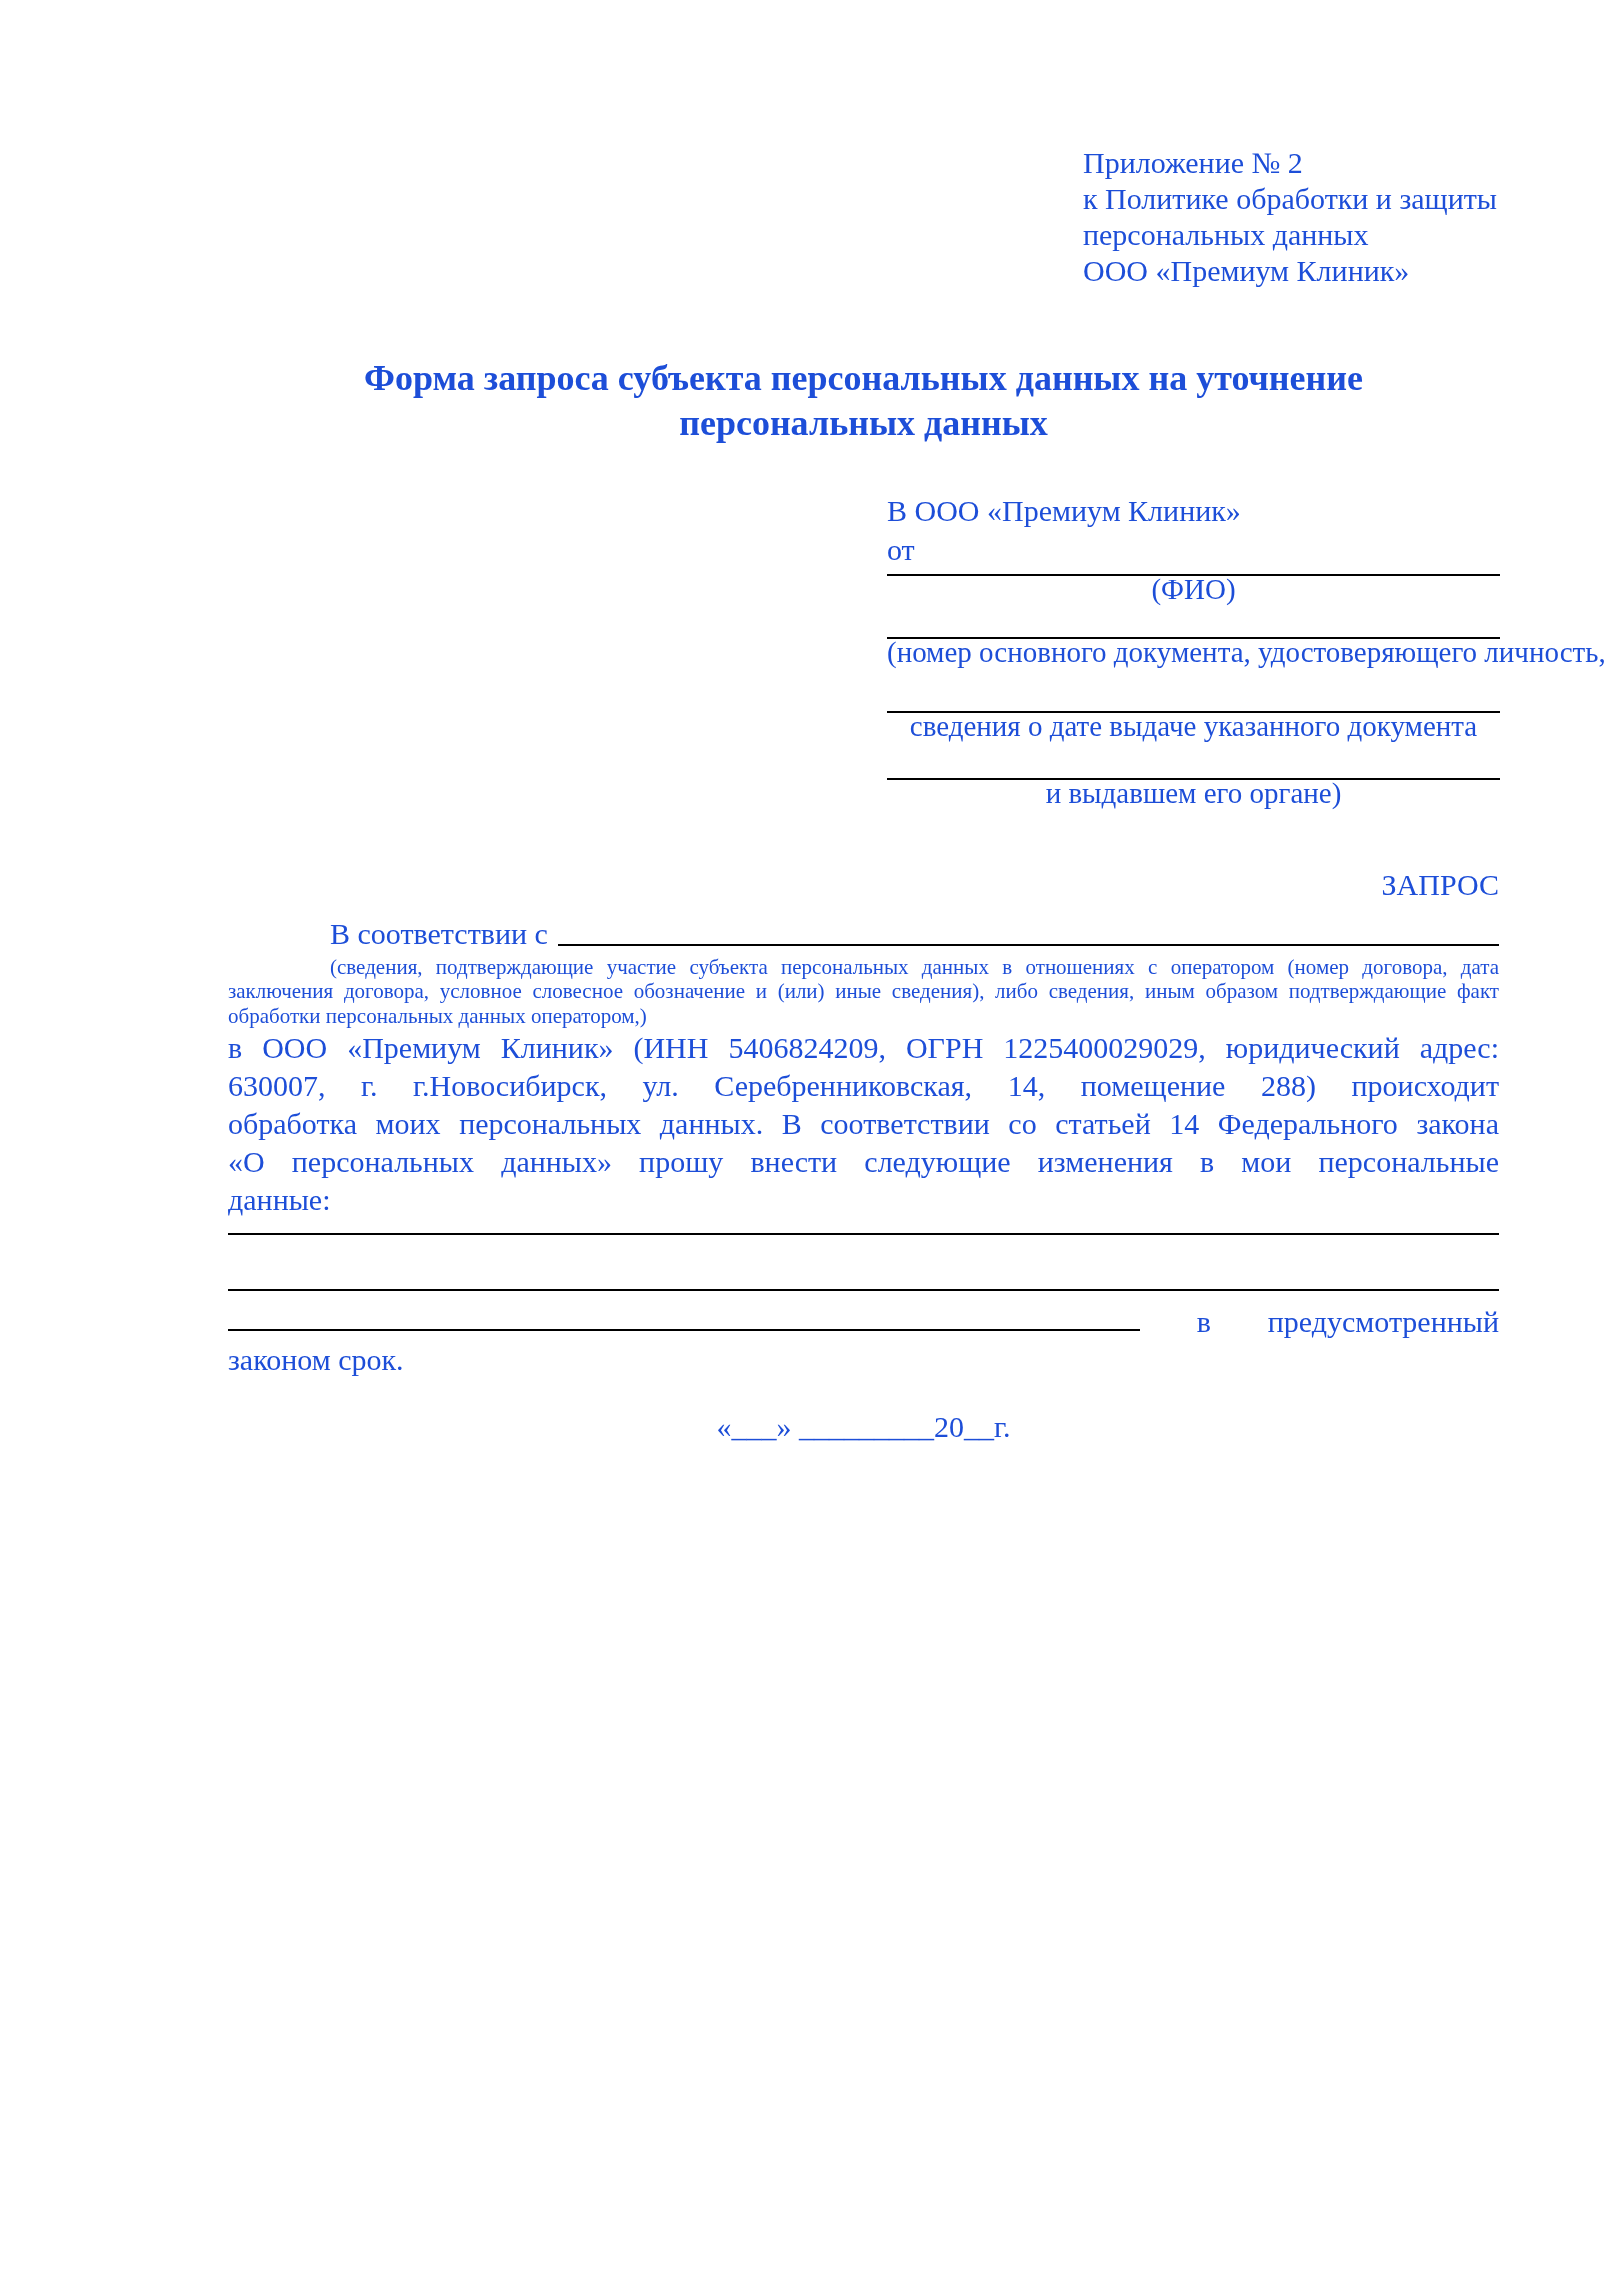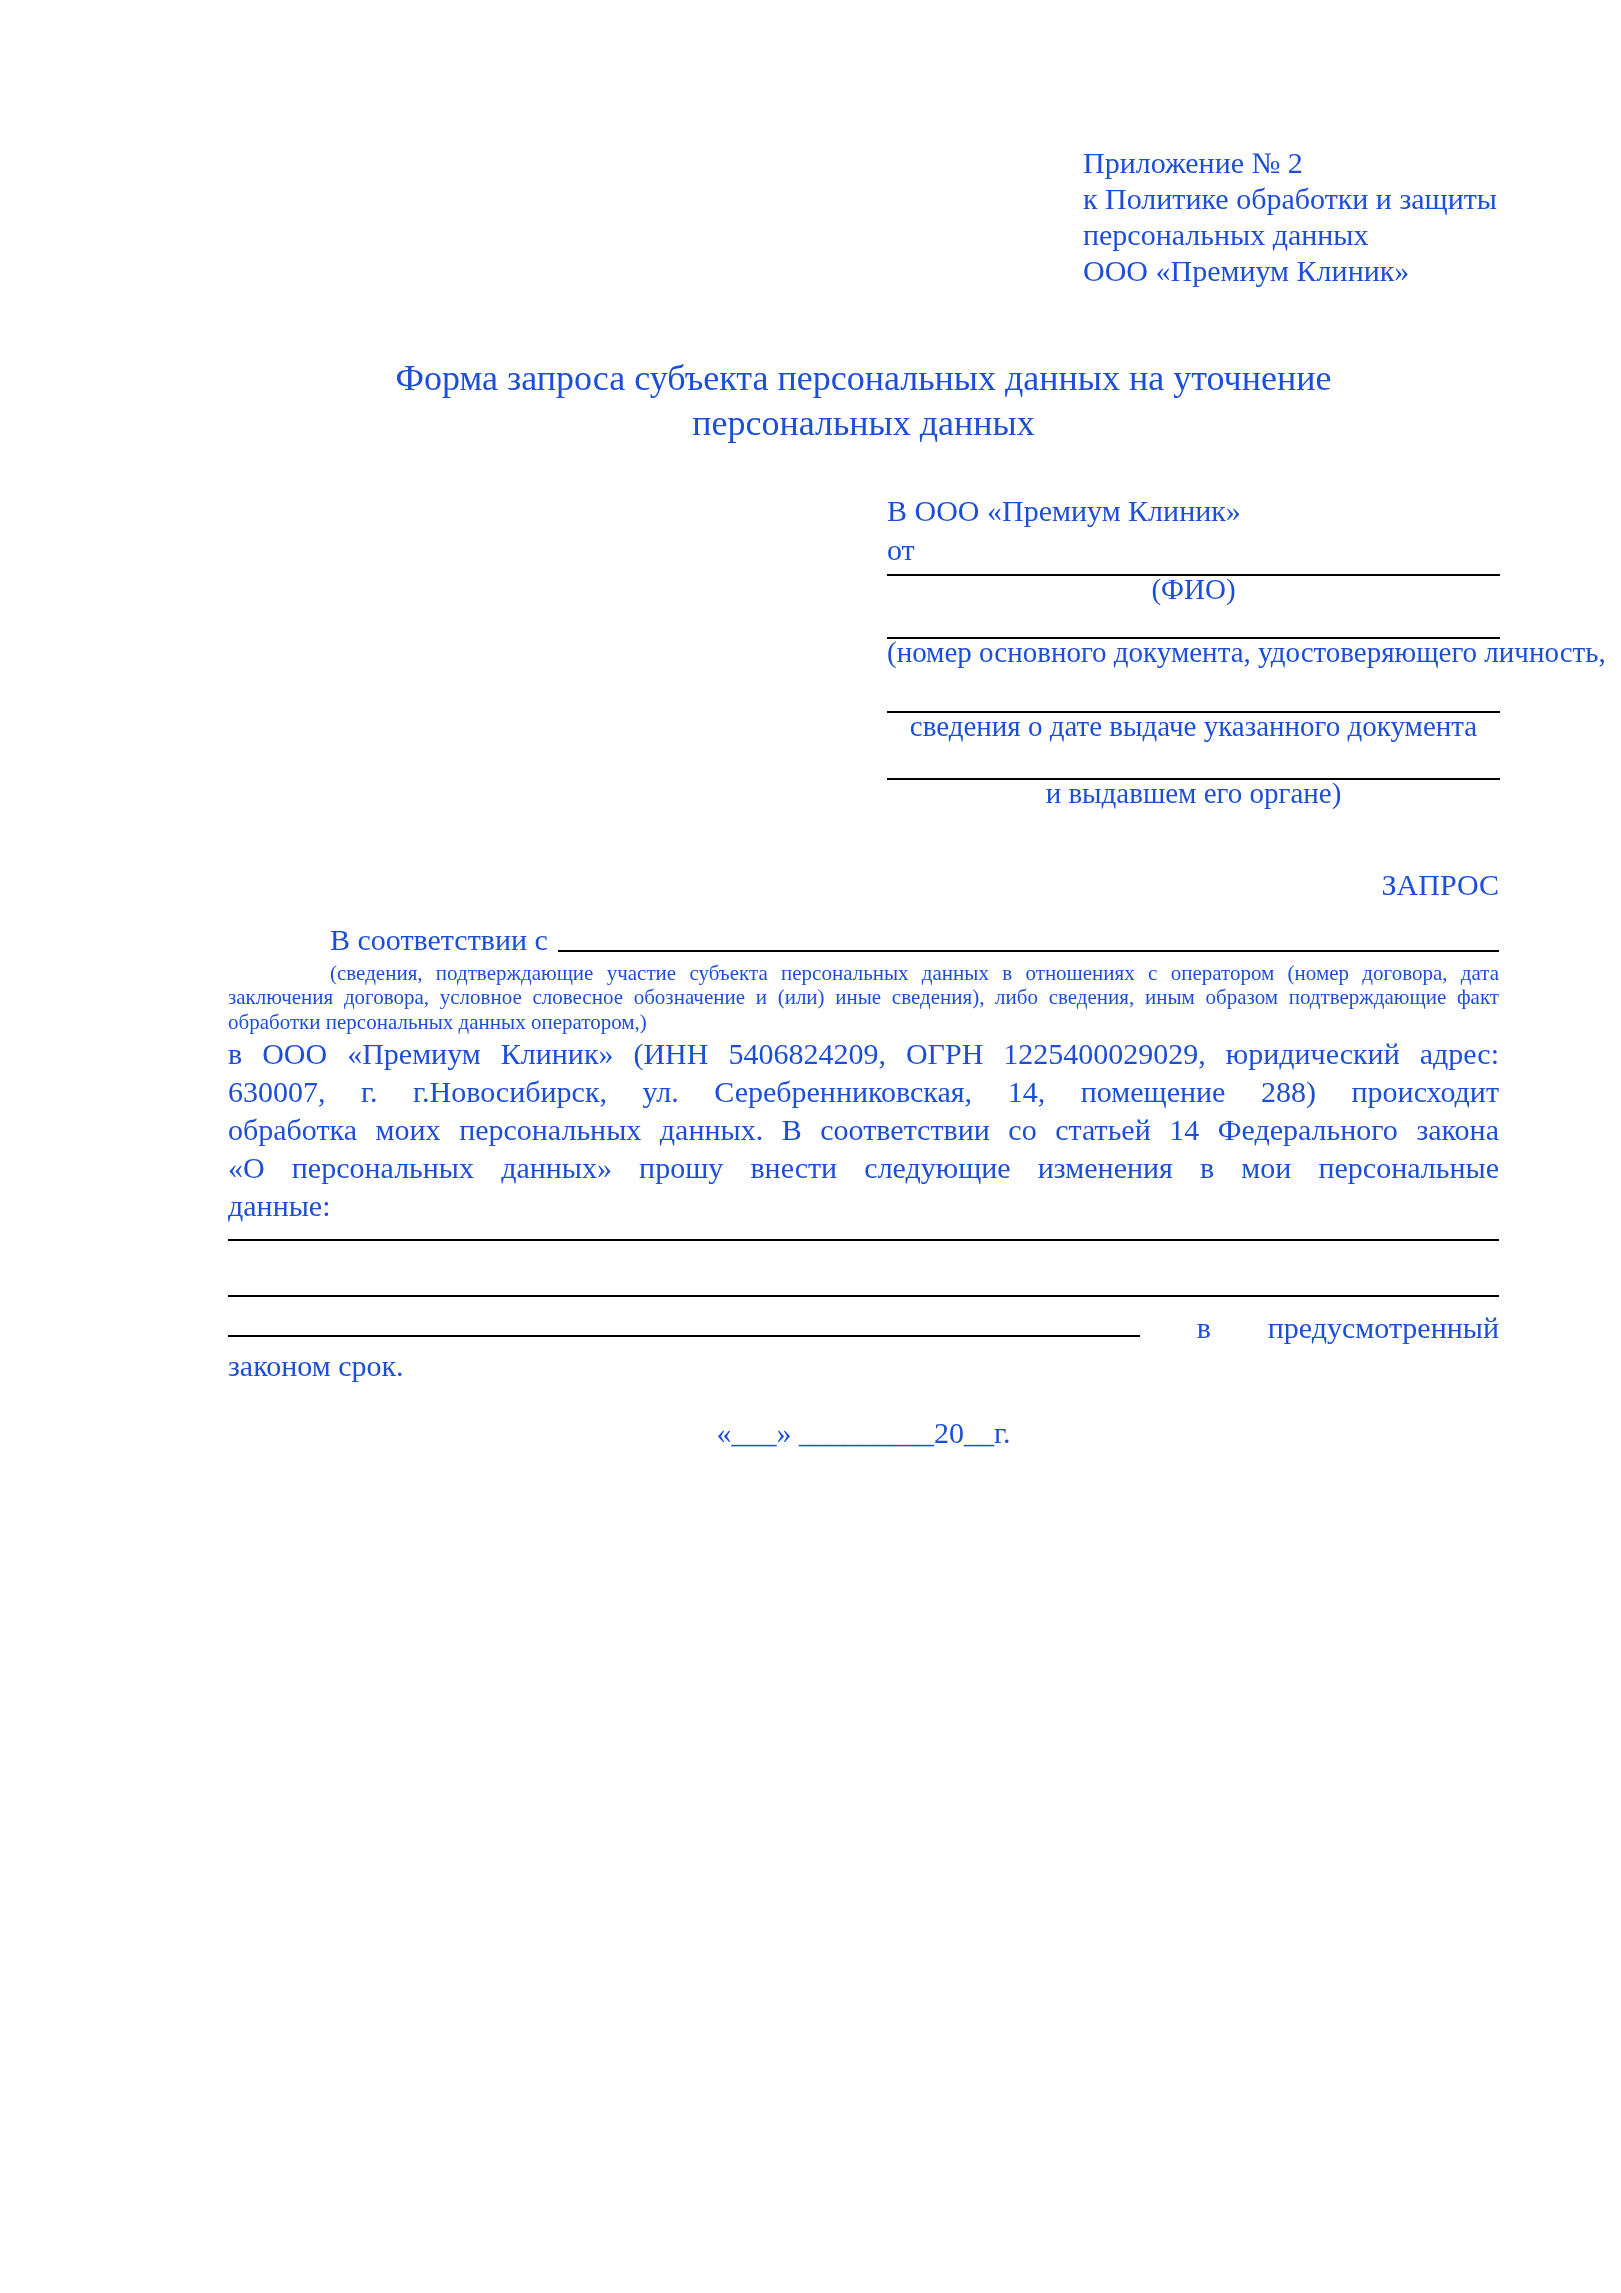--- a/index.html
+++ b/index.html
@@ -17,41 +17,41 @@
     overflow: hidden;
   }
   
   .hdr { margin-left: 855px; line-height: 36px; }
   .hdr div { white-space: nowrap; }
   
   .title {
     margin-top: 67px;
     font-size: 36px;
     line-height: 45px;
-    font-weight: 400;
+    font-weight: 700;
     text-align: center;
   }
   
   .addr { margin-top: 45px; margin-left: 659px; width: 613px; }
   .addr .tline { line-height: 39px; white-space: nowrap; }
   .fl { border-bottom: 2.9px solid #000; }
   .f1 { height: 4.9px; }
   .f2 { height: 35px; }
   .f3 { height: 45px; }
   .f4 { height: 39px; }
   .cap {
     font-size: 29px;
     line-height: 26.5px;
     text-align: center;
     white-space: nowrap;
   }
   
   .zapros { margin-top: 58px; text-align: right; line-height: 39px; }
   
-  .intro { margin-top: 16px; display: flex; padding-left: 102px; line-height: 39px; }
+  .intro { margin-top: 10px; display: flex; padding-left: 102px; line-height: 39px; }
   .intro .ibar { flex: 1; border-bottom: 2.9px solid #000; margin: 0 0 6.9px 9.8px; }
   
   .fn { font-size: 21px; line-height: 24.5px; margin-top: 2px; }
   .fn1 { text-indent: 102px; }
   .jl { text-align: justify; text-align-last: justify; }
   
   .body { margin-top: 1px; }
   
   .rule { height: 0; border-top: 2.9px solid #000; }
   .rA { margin-top: 13.7px; }

